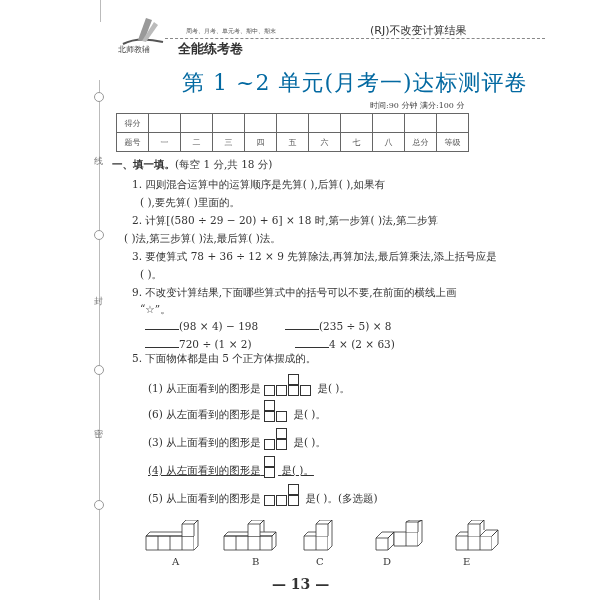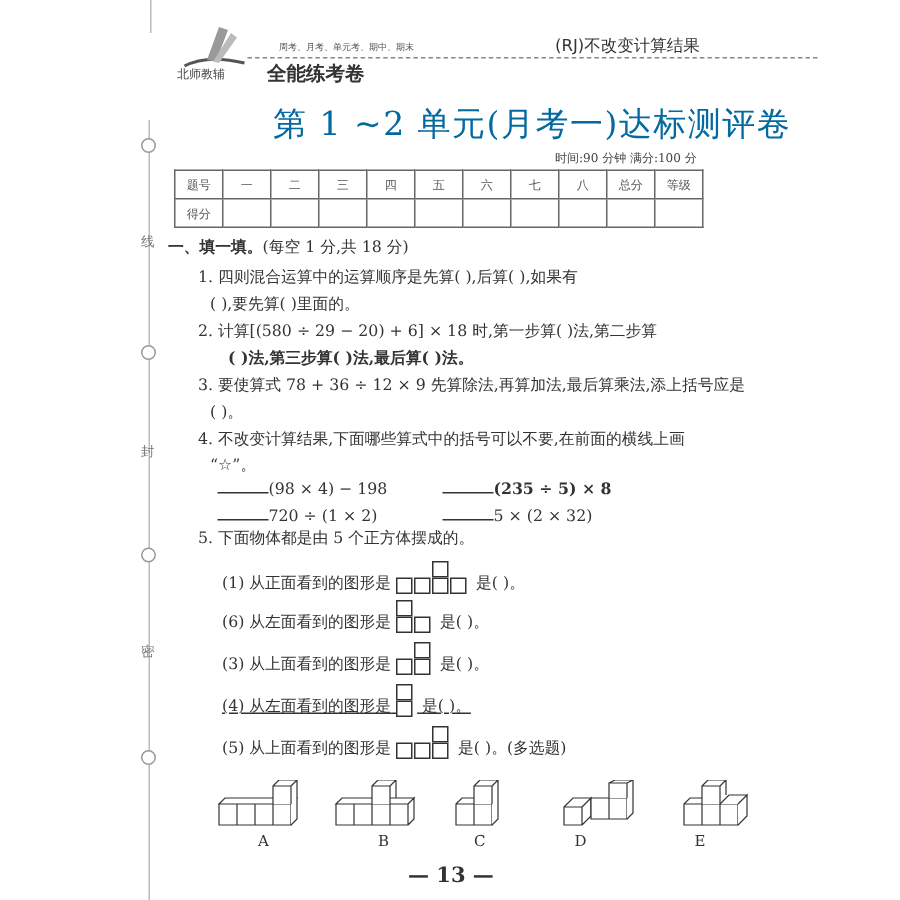--- a/index.html
+++ b/index.html
@@ -46,73 +46,73 @@
 <div class="abs grade">(RJ)不改变计算结果</div>
 <div class="abs dash"></div>
 <div class="abs brand">全能练考卷</div>
 
 <div class="abs title">第 1 ~2 单元(月考一)达标测评卷</div>
 <div class="abs meta">时间:90 分钟   满分:100 分</div>
 
 <table class="score">
   <tbody>
       <tr>
+    <td class="first">得分</td>
+    <td></td>
+        <td></td>
+    <td></td>
+        <td></td>
+    <td></td>
+        <td></td>
+    <td></td>
+        <td></td>
+    <td></td>
+        <td></td>
+  </tr>
+  <tr>
     <td class="first">题号</td>
     <td>一</td>
     <td>二</td>
     <td>三</td>
     <td>四</td>
     <td>五</td>
     <td>六</td>
     <td>七</td>
     <td>八</td>
     <td>总分</td>
     <td>等级</td>
-  </tr>
-  <tr>
-    <td class="first">得分</td>
-    <td></td>
-        <td></td>
-    <td></td>
-        <td></td>
-    <td></td>
-        <td></td>
-    <td></td>
-        <td></td>
-    <td></td>
-        <td></td>
   </tr>
 </tbody>
   </table>
 
 <div class="abs bind-line"></div>
 <div class="abs ring" style="left:94px;top:92px;"></div>
 <div class="abs bind-char" style="left:94px;top:155px;">线</div>
 <div class="abs ring" style="left:94px;top:230px;"></div>
 <div class="abs bind-char" style="left:94px;top:295px;">封</div>
 <div class="abs ring" style="left:94px;top:365px;"></div>
 <div class="abs bind-char" style="left:94px;top:428px;">密</div>
 <div class="abs ring" style="left:94px;top:500px;"></div>
 
 <div class="abs t" style="left:112px;top:158px;">
   <span class="sec">一、填一填。</span><span>(每空 1 分,共 18 分)</span>
 </div>
 <div class="abs t" style="left:132px;top:178px;">1. 四则混合运算中的运算顺序是先算(          ),后算(          ),如果有</div>
 <div class="abs t" style="left:140px;top:196px;">(          ),要先算(          )里面的。</div>
 <div class="abs t" style="left:132px;top:214px;">2. 计算[(580 ÷ 29 − 20) + 6] × 18 时,第一步算(          )法,第二步算</div>
-<div class="abs t" style="left:152px;top:232px;font-weight:bold;">(          )法,第三步算(          )法,最后算(          )法。</div>
+<div class="abs t" style="left:124px;top:232px;">(          )法,第三步算(          )法,最后算(          )法。</div>
 <div class="abs t" style="left:132px;top:250px;">3. 要使算式 78 + 36 ÷ 12 × 9 先算除法,再算加法,最后算乘法,添上括号应是</div>
 <div class="abs t" style="left:140px;top:268px;">(                              )。</div>
-<div class="abs t" style="left:132px;top:286px;">4. 不改变计算结果,下面哪些算式中的括号可以不要,在前面的横线上画</div>
+<div class="abs t" style="left:132px;top:286px;">9. 不改变计算结果,下面哪些算式中的括号可以不要,在前面的横线上画</div>
 <div class="abs t" style="left:140px;top:303px;">“☆”。</div>
 
 <div class="abs t" style="left:145px;top:320px;text-align:center;"><span class="blank"></span><span>(98 × 4) − 198</span></div>
-<div class="abs t" style="left:295px;top:320px;font-weight:bold;"><span class="blank"></span><span>(235 ÷ 5) × 8</span></div>
+<div class="abs t" style="left:285px;top:320px;"><span class="blank"></span><span>(235 ÷ 5) × 8</span></div>
 <div class="abs t" style="left:145px;top:338px;"><span class="blank"></span><span>720 ÷ (1 × 2)</span></div>
-<div class="abs t" style="left:295px;top:338px;"><span class="blank"></span><span>5 × (2 × 32)</span></div>
+<div class="abs t" style="left:295px;top:338px;"><span class="blank"></span><span>4 × (2 × 63)</span></div>
 
 <div class="abs t" style="left:132px;top:352px;">5. 下面物体都是由 5 个正方体摆成的。</div>
 
 <div class="abs t" style="left:148px;top:374px;">
   <span>(1) 从正面看到的图形是</span>
   <span class="grid" style="width:50px;height:22px;">
     <span class="cell" style="left:0;top:11px"></span><span class="cell" style="left:12px;top:11px"></span><span class="cell" style="left:24px;top:11px"></span><span class="cell" style="left:36px;top:11px"></span><span class="cell" style="left:24px;top:0"></span>
   </span>
   <span>是(        )。</span>
 </div>

